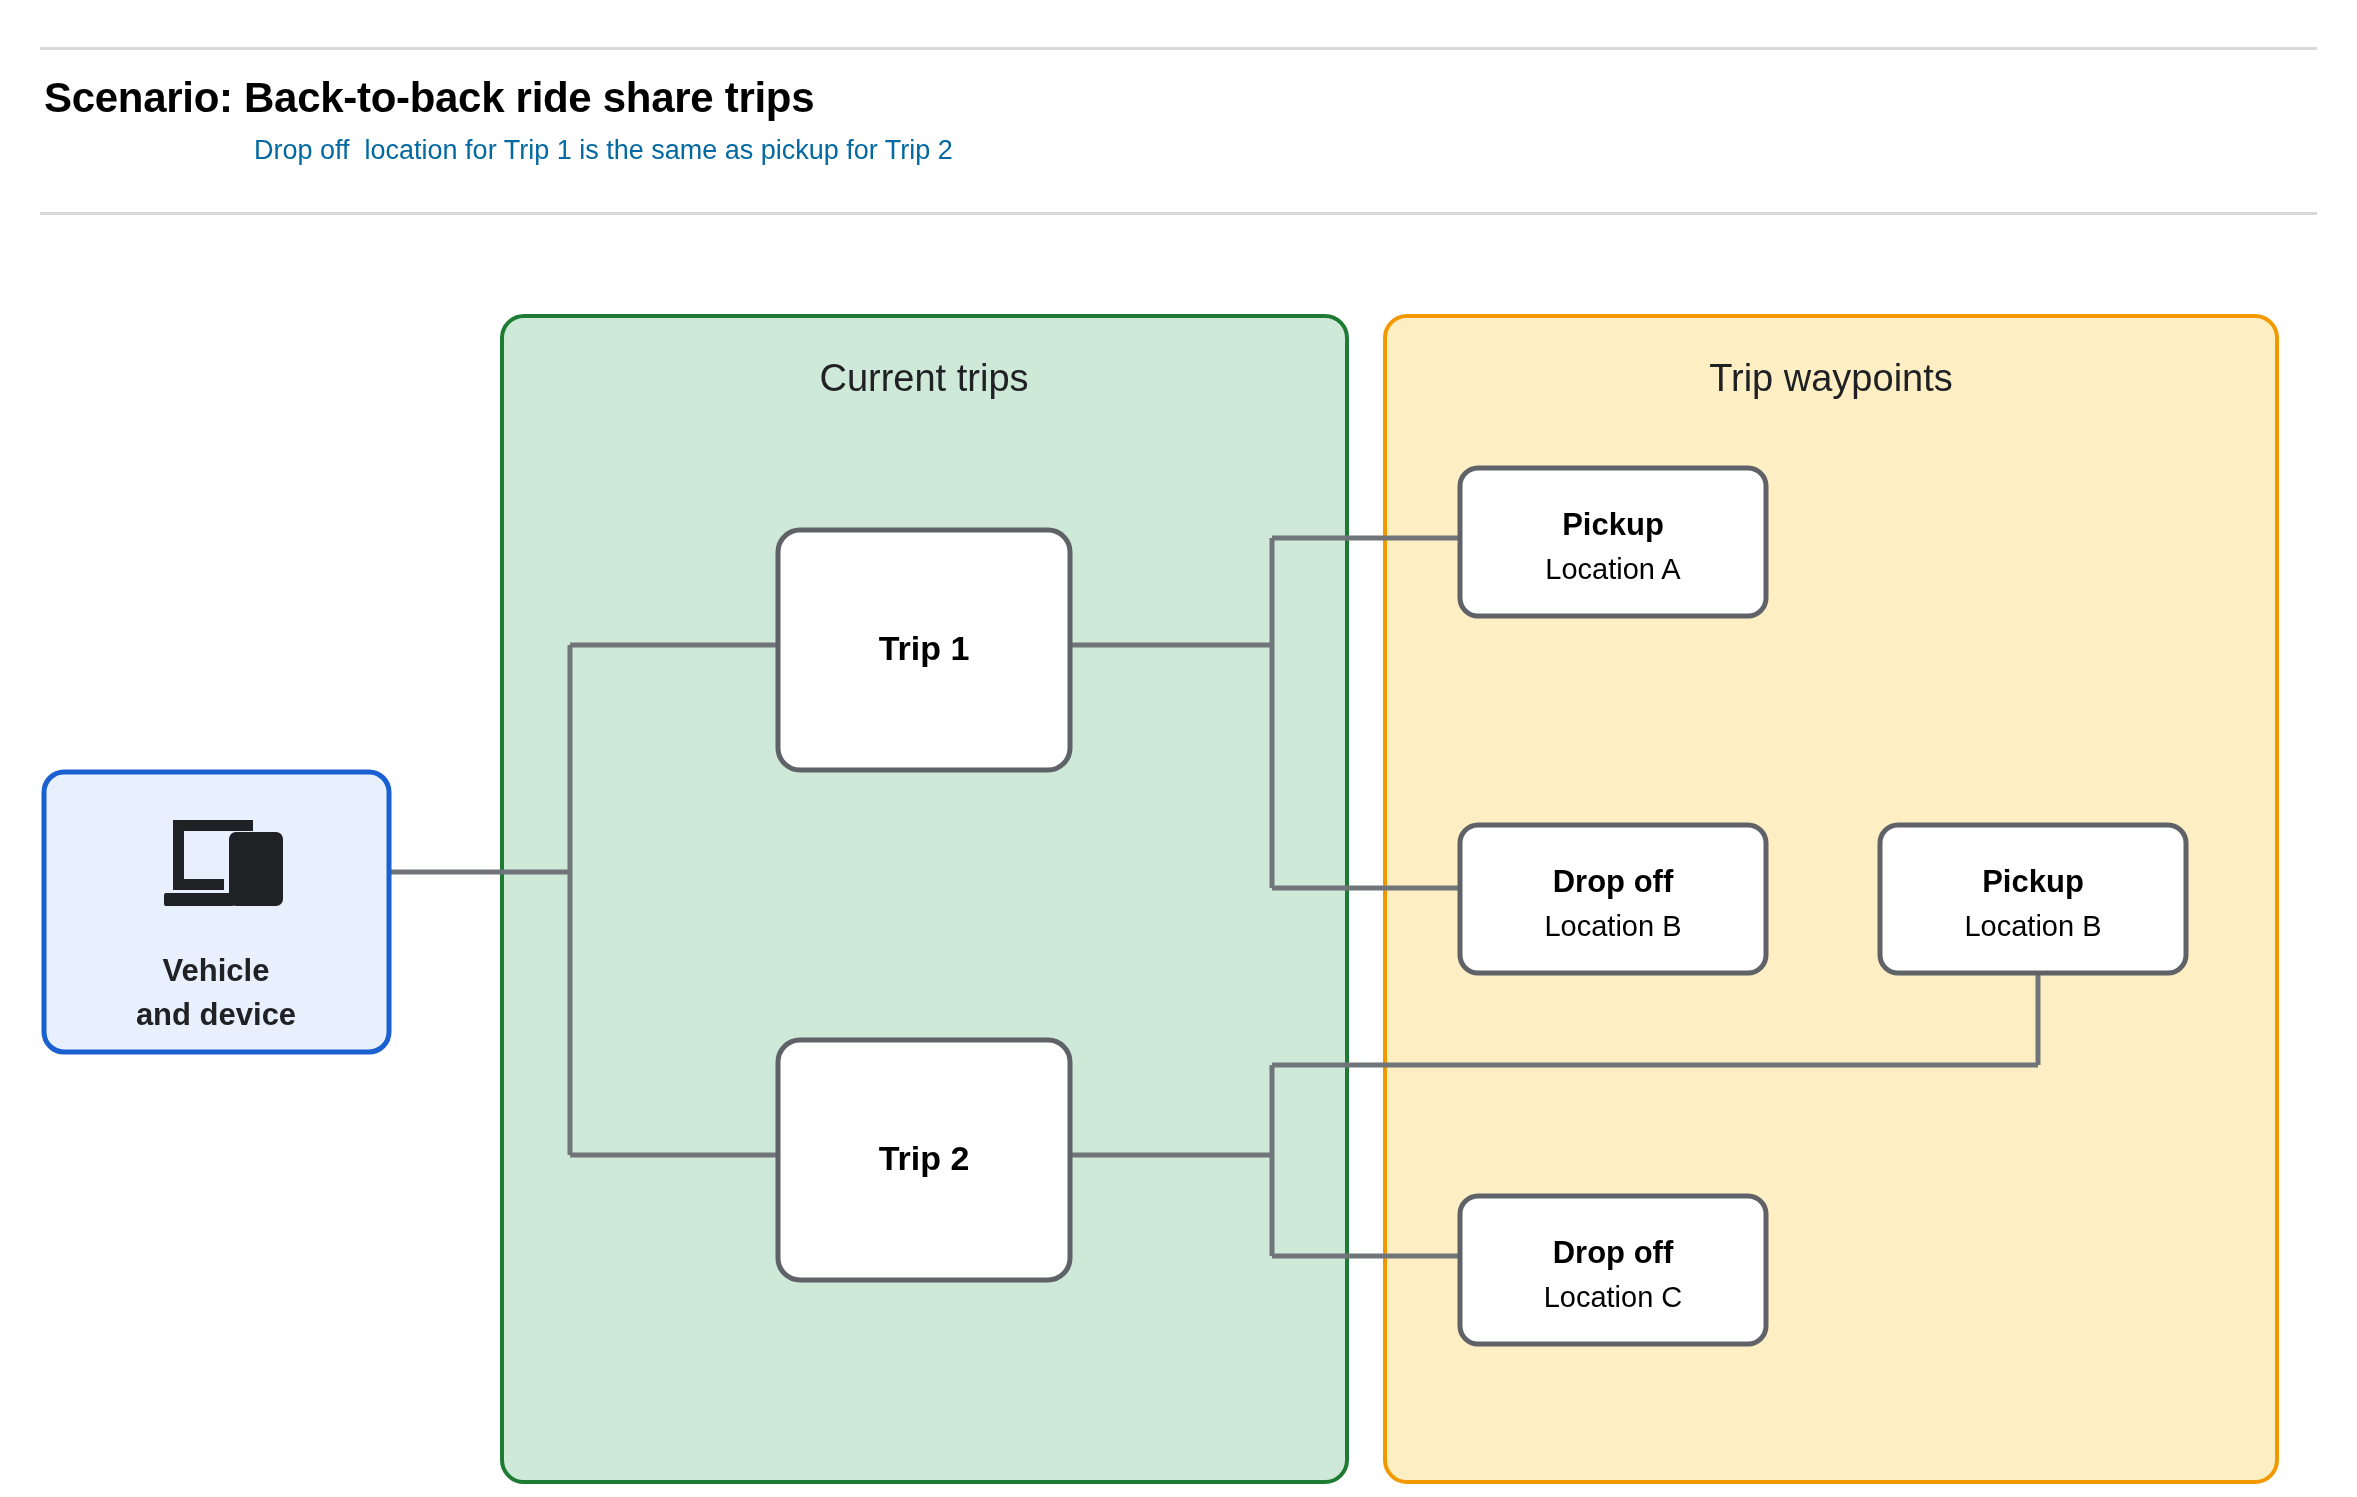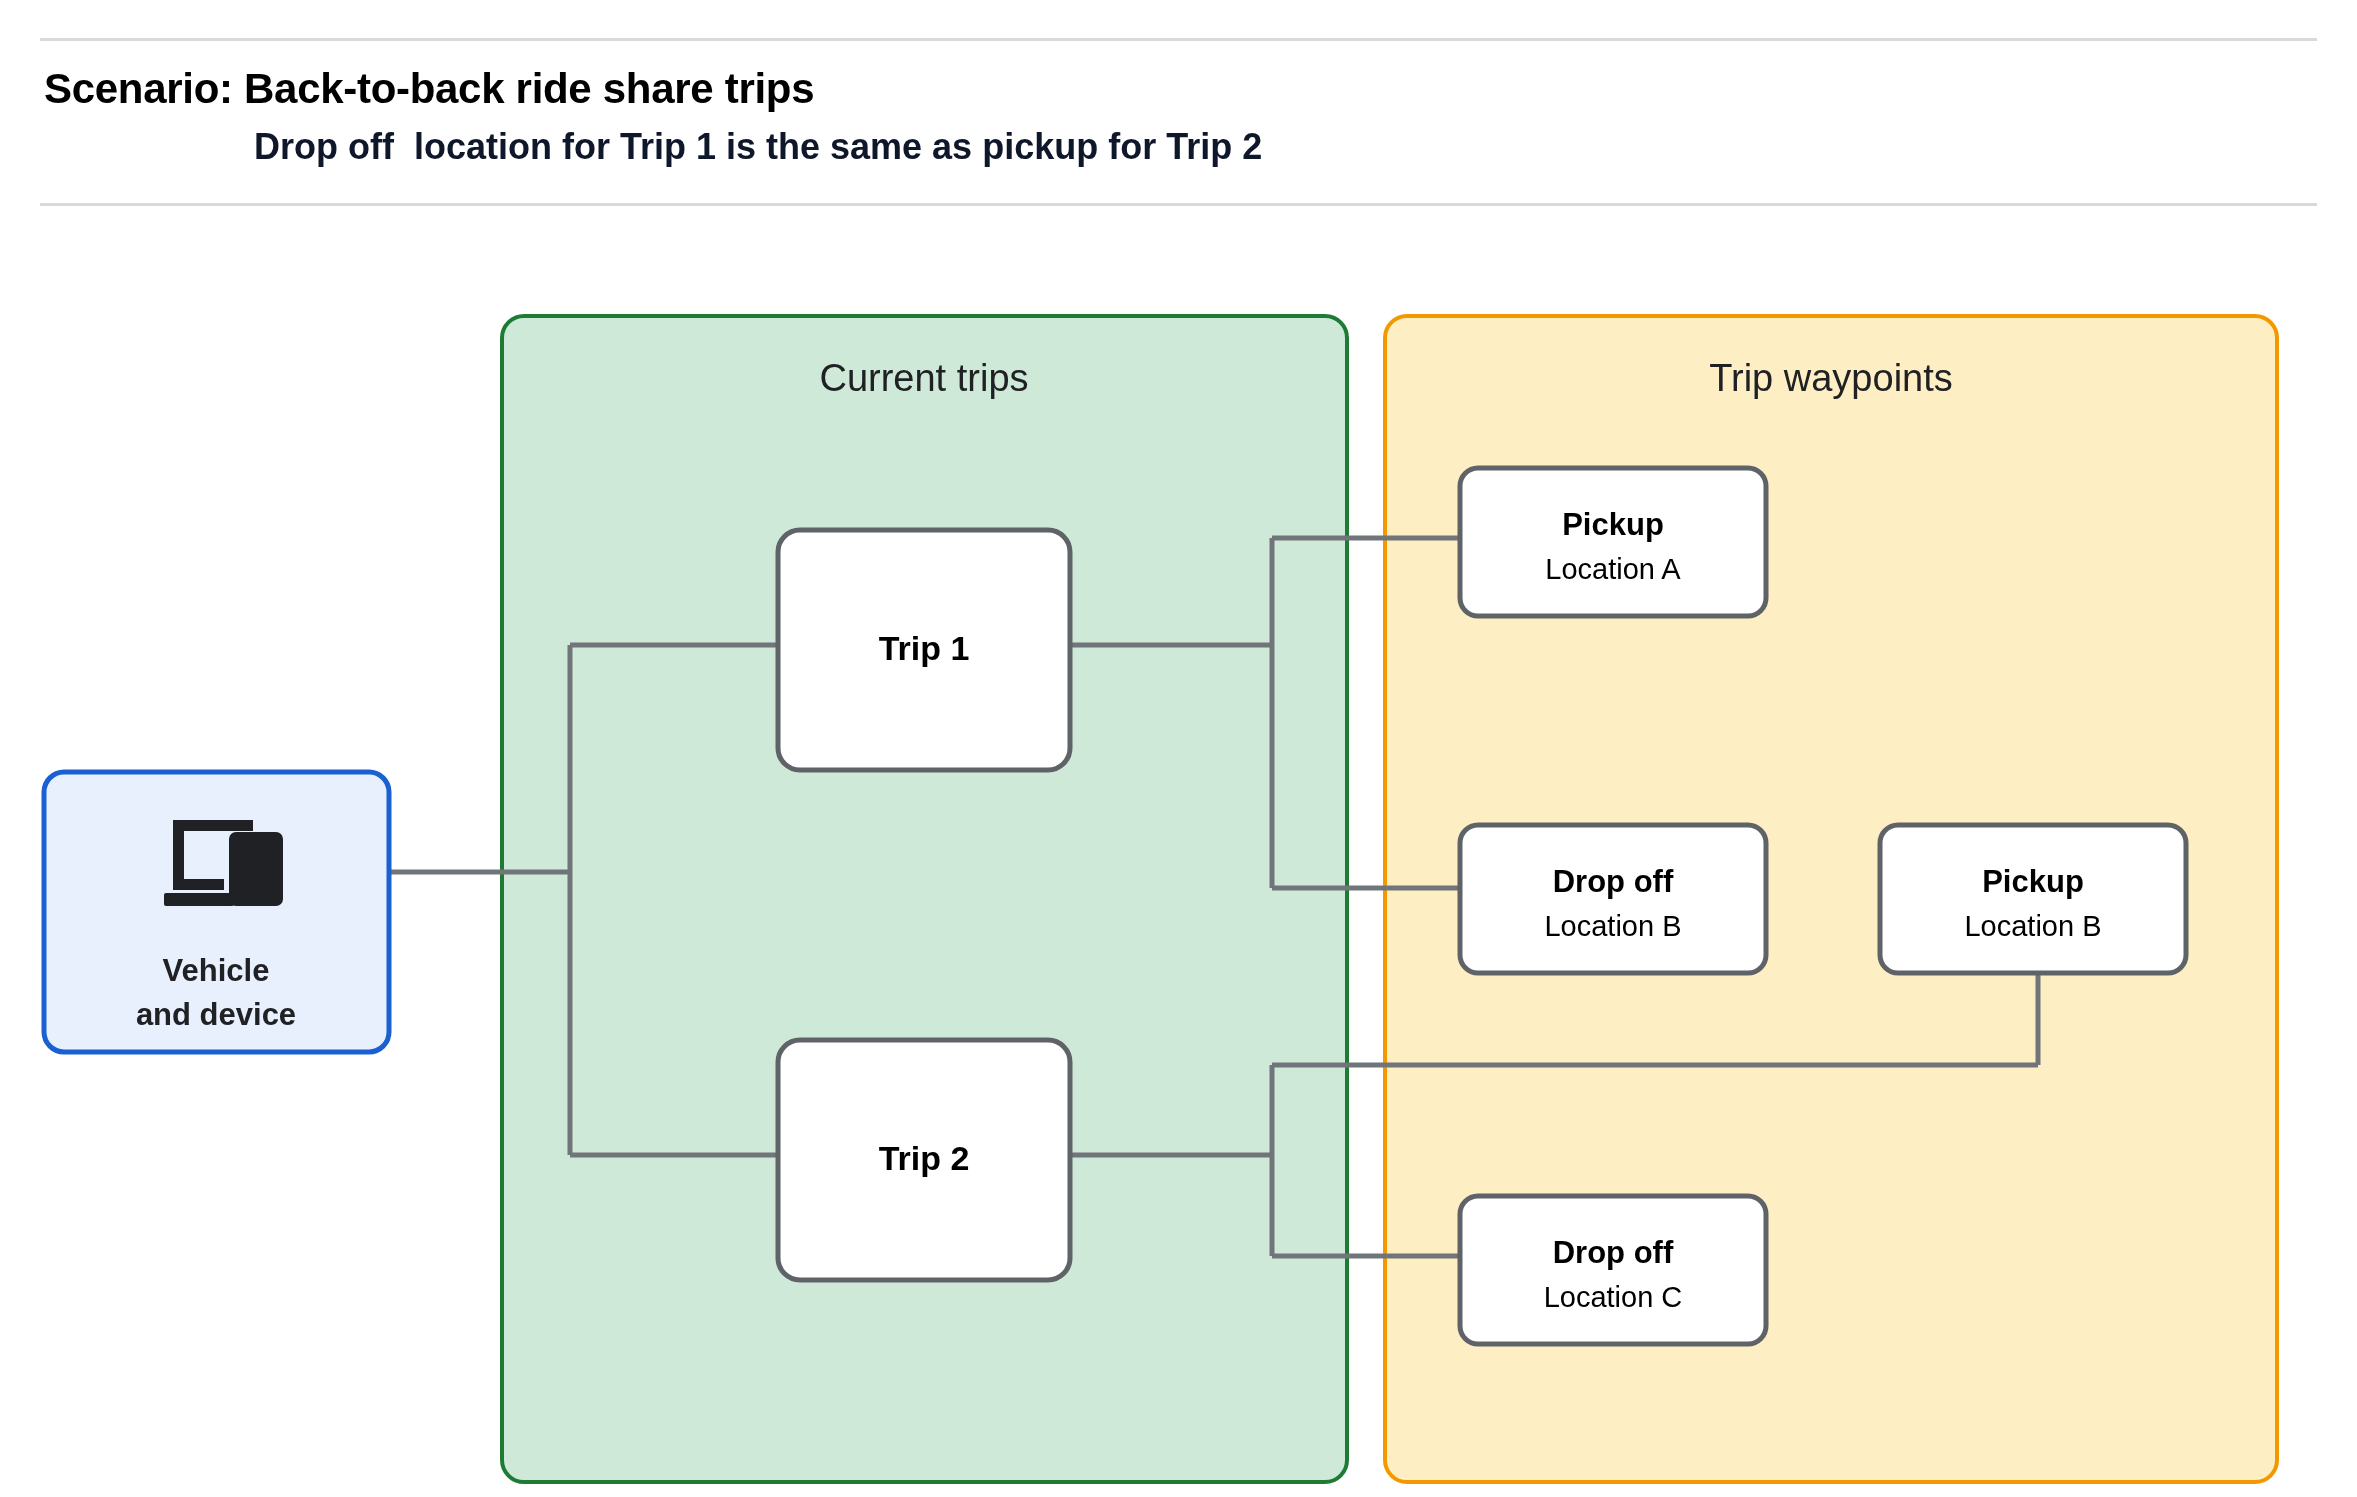--- a/index.html
+++ b/index.html
@@ -13,21 +13,21 @@
     font-family: "Liberation Sans", sans-serif;
     color: #202124;
     overflow: hidden;
     position: relative;
   }
 
   
   #header-band {
     position: absolute;
     left: 0;
-    top: 0;
+    top: 9px;
     width: 2162px;
     height: 206px;
     box-sizing: border-box;
   }
   .hrule {
     position: absolute;
     left: 40px;
     width: 2277px;
     height: 3px;
     background: #d9d9d9;
@@ -42,24 +42,24 @@
     font-size: 42px;
     font-weight: bold;
     letter-spacing: -0.3px;
     white-space: nowrap;
     color: #000000;
   }
   #page-subtitle {
     position: absolute;
     left: 254px;
     top: 126px;
-    font-size: 36px;
-    font-weight: bold;
+    font-size: 27px;
+    font-weight: normal;
     white-space: pre;
-    color: #0f172a;
+    color: #0369a1;
   }
 
   
   #diagram {
     position: absolute;
     left: 0;
     top: 0;
     width: 2357px;
     height: 1497px;
   }

